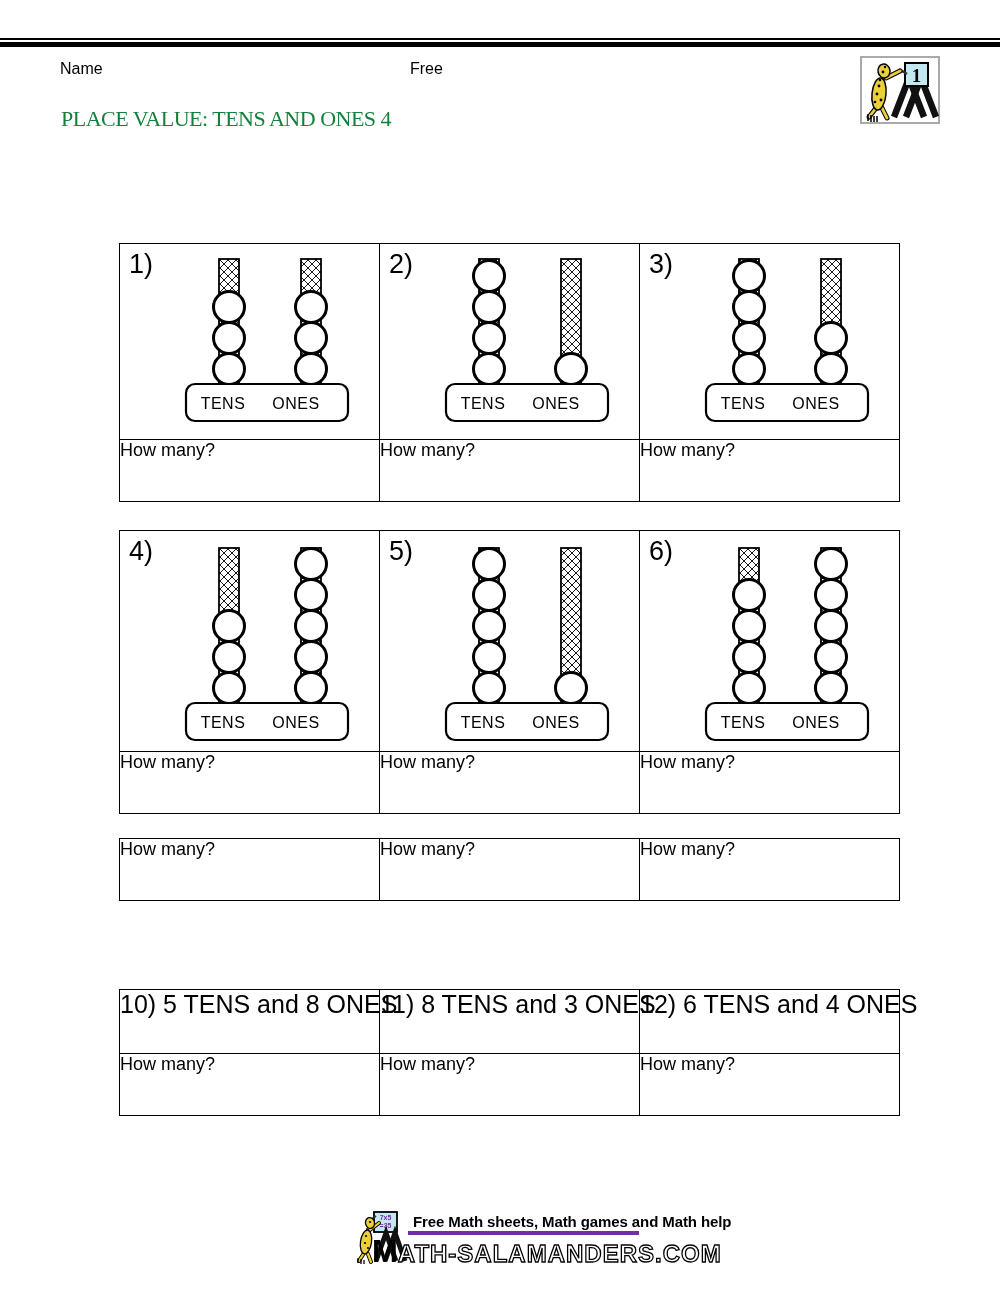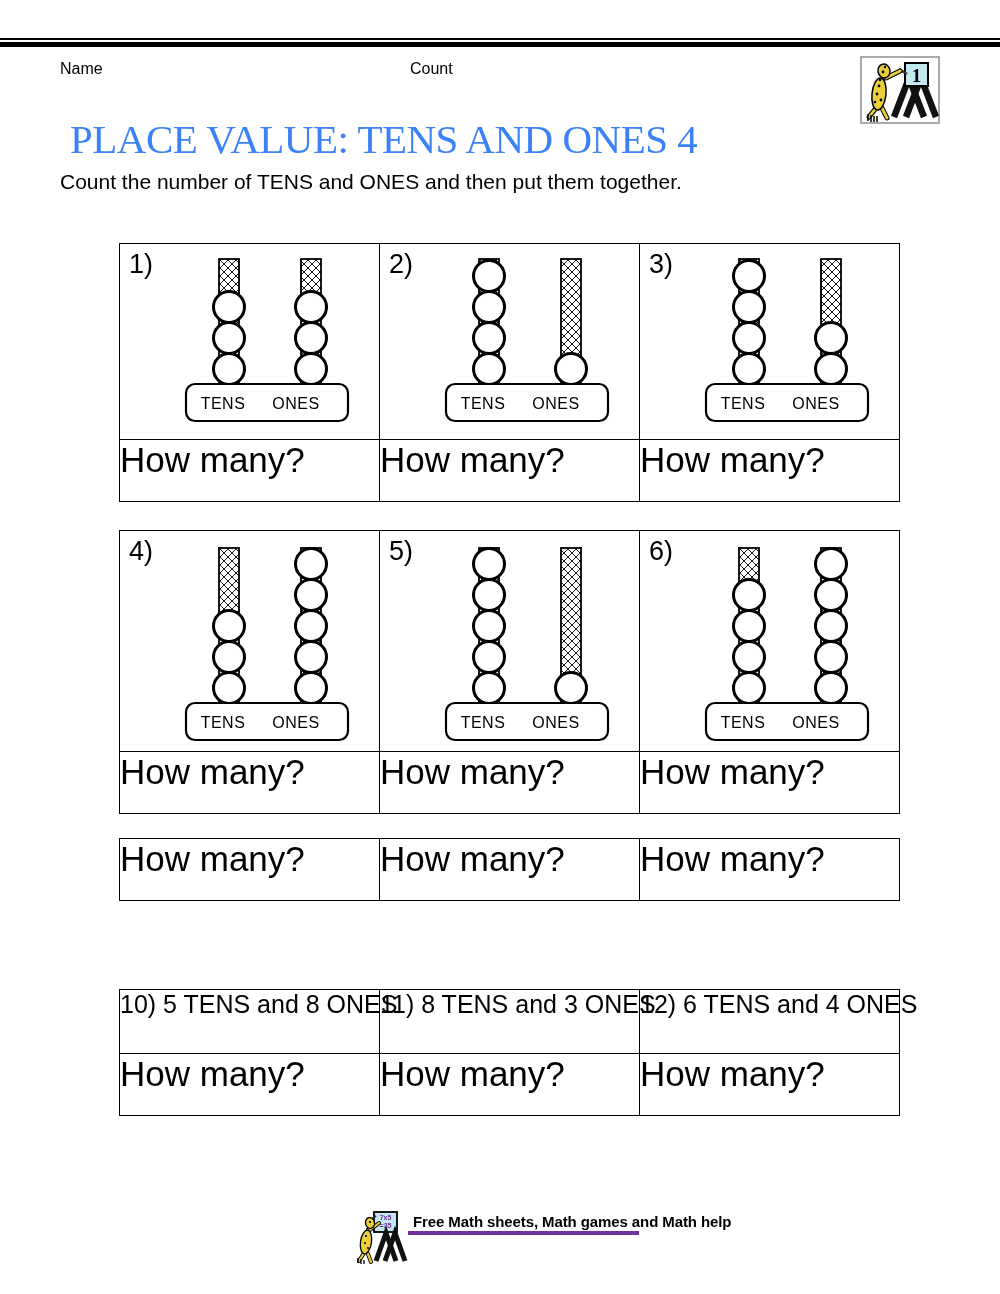--- a/index.html
+++ b/index.html
@@ -9,34 +9,34 @@
   .topline{position:absolute;left:0;width:1000px;background:#000}
   .topline.thin{top:38px;height:2px}
   .topline.thick{top:42px;height:5px}
 
   .meta{position:absolute;top:60px;font-size:16px}
   .meta.name{left:60px}
   .meta.date{left:410px}
 
   .logo-box{position:absolute;left:860px;top:56px;width:80px;height:68px}
 
-  .title{position:absolute;left:58px;top:103px;margin:12px;font-family:"Liberation Serif",serif;
-         font-weight:400;font-size:41px;letter-spacing:-0.5px;color:#3b82f6;white-space:nowrap}
+  .title{position:absolute;left:58px;top:103px;margin:3px;font-family:"Liberation Serif",serif;
+         font-weight:400;font-size:22px;letter-spacing:-0.5px;color:#15803d;white-space:nowrap}
 
   .instr{position:absolute;left:60px;margin:0;font-size:21px;white-space:nowrap}
   .i1{top:170px}
   .i2{top:202px}
 
   table.grid{position:absolute;left:119px;width:781px;border-collapse:collapse;table-layout:fixed}
   .grid td{border:1.5px solid #000;vertical-align:top;padding:0}
   .t1{top:243px}.t2{top:530px}.t3{top:838px}.t4{top:989px}
   .pic-cell{position:relative}
   .t1 .pic-cell{height:195px}
   .t2 .pic-cell{height:220px}
-  .ans-cell{height:61px;font-size:35px;padding:6px 0 0 10px}
+  .ans-cell{height:61px;font-size:18px;padding:6px 0 0 10px}
   .txt-cell{height:63px;font-size:25px;padding:8px 0 0 8px;white-space:nowrap}
   .qnum{position:absolute;left:9px;top:5px;font-size:27px}
   .abacus{position:absolute;left:16px;top:12px;width:260px}
   .t2 .abacus{top:14px}
 
   .f-icon{position:absolute;left:355px;top:1209px}
   .tagline{position:absolute;left:413px;top:1213px;font-size:15px;font-weight:bold;
            letter-spacing:-0.1px;white-space:nowrap}
   .purple-rule{position:absolute;left:408px;top:1231px;width:231px;height:4px;background:#7030A0}
   .wordmark{position:absolute;left:372px;top:1234px;font-weight:bold;white-space:nowrap}
@@ -45,21 +45,21 @@
 </style>
 </head>
 <body>
 
 <div class="sheet">
 
   <div class="topline thin"></div>
   <div class="topline thick"></div>
 
   <span class="meta name">Name</span>
-  <span class="meta date">Count</span>
+  <span class="meta date">Free</span>
 
   <div class="logo-box">
     <svg width="80" height="68" viewBox="0 0 80 68">
       <rect x="1" y="1" width="78" height="66" fill="#fff" stroke="#aaa" stroke-width="2"></rect>
       <path d="M34 61 L49 22 L64 61" fill="none" stroke="#111" stroke-width="6.5"></path>
       <path d="M46 61 L61 22 L76 61" fill="none" stroke="#111" stroke-width="6.5"></path>
       <rect x="45" y="7" width="23" height="23" fill="#C2E9F0" stroke="#000" stroke-width="2"></rect>
       <text x="56.5" y="25.5" text-anchor="middle" font-family="Liberation Serif,serif" font-weight="bold" font-size="19" fill="#000">1</text>
       <path d="M39 13 L47 18" stroke="#333" stroke-width="2.5"></path>
       <path d="M26 22 L40 15" stroke="#000" stroke-width="5" stroke-linecap="round"></path>
@@ -78,21 +78,20 @@
         <circle cx="23" cy="16" r="1.4"></circle>
           <circle cx="25" cy="11" r="1.2"></circle>
           <circle cx="15" cy="46" r="1.3"></circle>
           <circle cx="20" cy="24" r="1.3"></circle>
       </g>
     </svg>
   </div>
 
   <h1 class="title">PLACE VALUE: TENS AND ONES 4</h1>
 
-  <p class="instr i1">Count the number of TENS and ONES and then put them together.</p>
 
   <table class="grid t1">
     <tbody>
         <tr>
       <td class="pic-cell">
         <div class="qnum">1)</div>
         <div class="abacus"><svg width="260" height="170" viewBox="0 0 260 170">
                 <defs>
                   <pattern id="hatch0" width="8" height="8" patternUnits="userSpaceOnUse">
                     <path d="M0 0L8 8M8 0L0 8" stroke="#000" stroke-width="0.9" fill="none"></path>
@@ -287,14 +286,17 @@
         <circle cx="11" cy="27" r="1.1"></circle>
           <circle cx="10" cy="34" r="1.1"></circle>
           <circle cx="13" cy="39" r="1.1"></circle>
         <circle cx="15" cy="13" r="1.1"></circle>
           <circle cx="12" cy="20" r="1"></circle>
       </g>
     </svg>
   </div>
   <div class="tagline">Free Math sheets, Math games and Math help</div>
   <div class="purple-rule"></div>
+  <div class="wordmark">
+    <span class="wm-m">M</span><span class="wm-rest">ATH-SALAMANDERS.COM</span>
+  </div>
 
 </div>
 
 </body></html>

